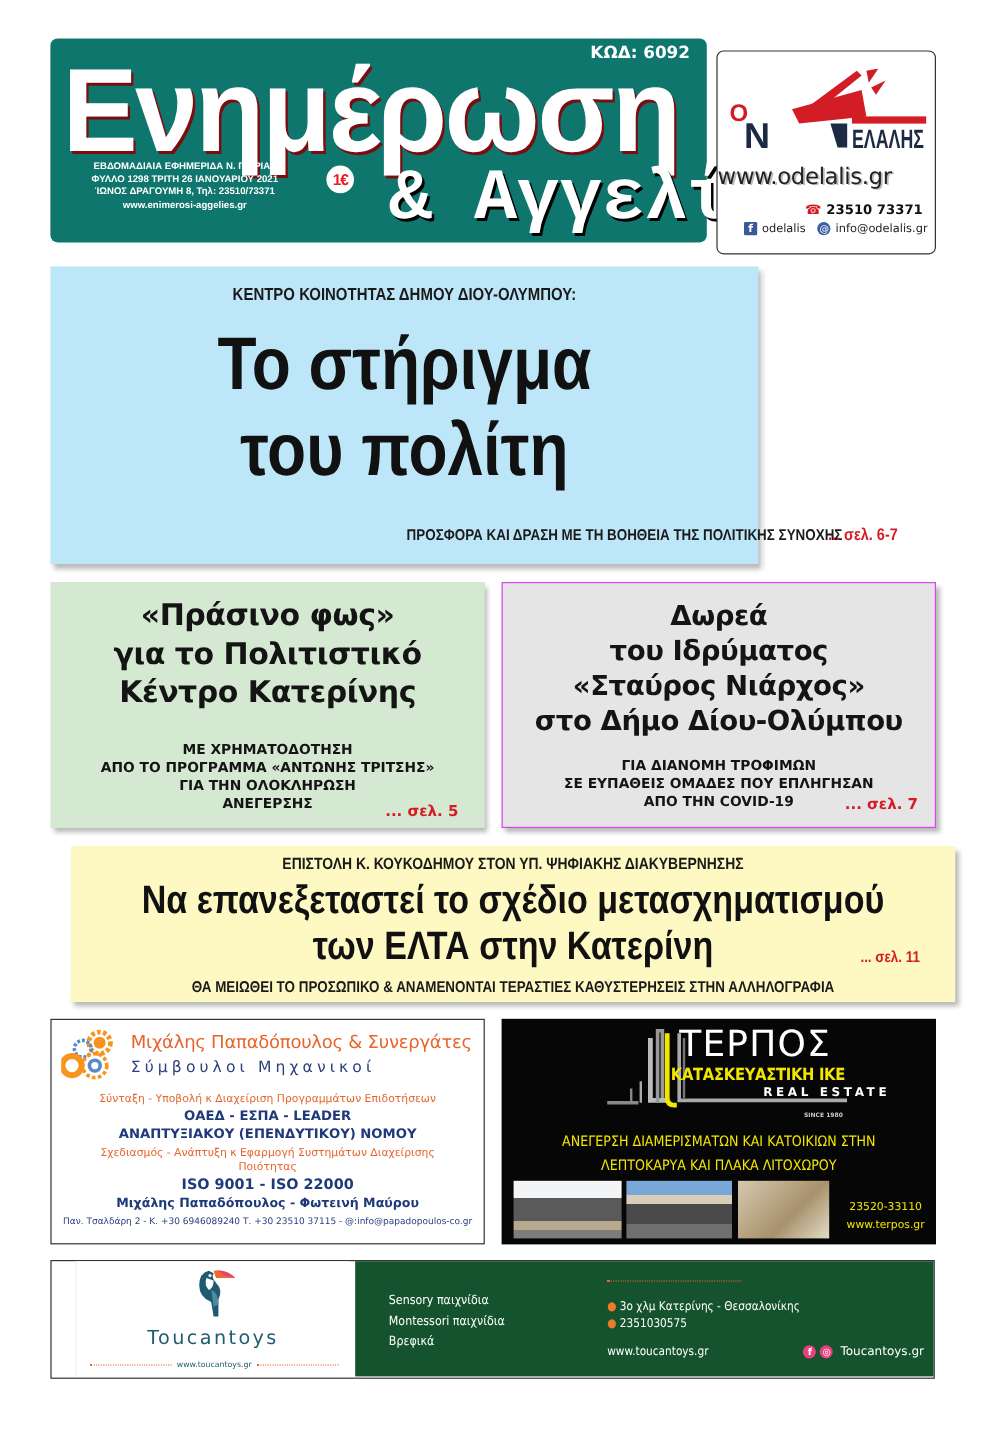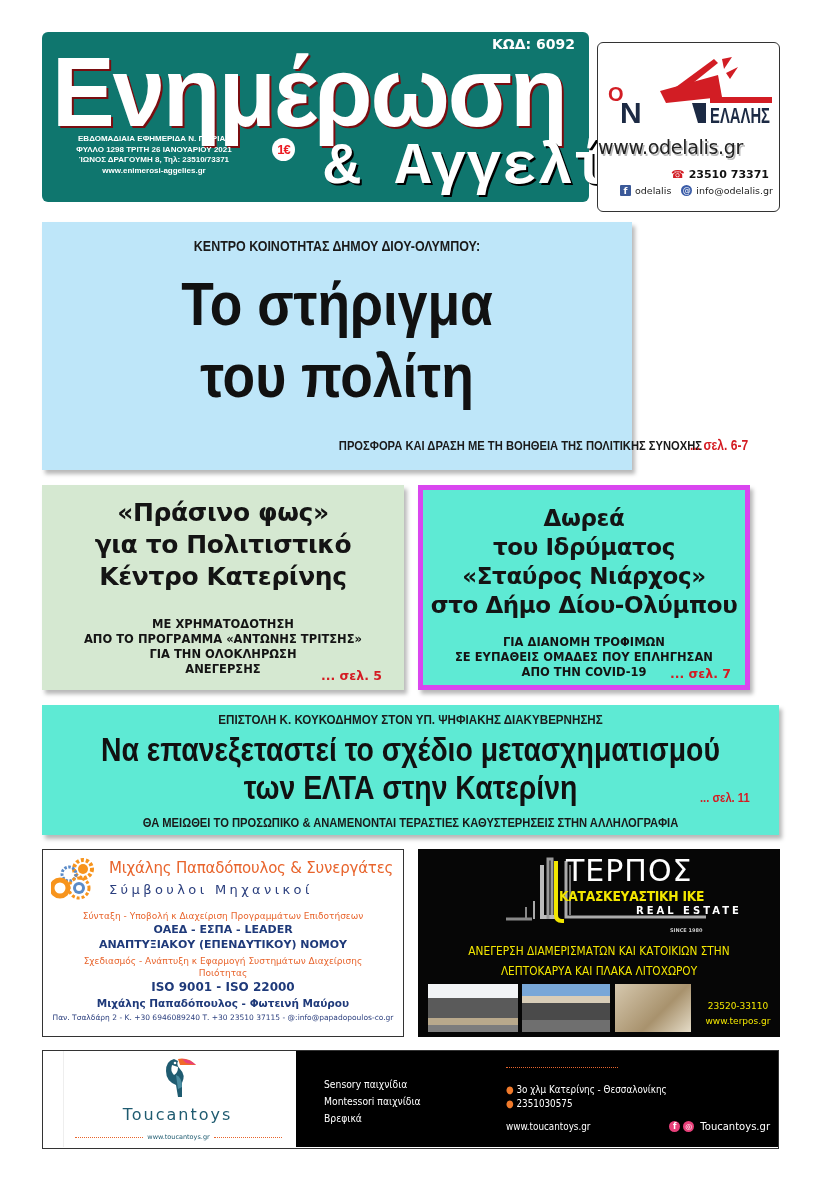--- a/index.html
+++ b/index.html
@@ -90,43 +90,43 @@
   }
   .lead-ref {
     position: absolute; left: 648px; top: 215px; color: #d41c23; font-weight: bold; font-size: 14px;
     transform: scaleX(0.86); transform-origin: left center; white-space: nowrap;
   }
 
   .green {
     left: 42px; top: 485px; width: 362px; height: 205px; background: #d5e8d1;
   }
   .white {
-    left: 418px; top: 485px; width: 332px; height: 205px; background: #5eead4;
-    border: 5px solid #d946ef;
+    left: 418px; top: 485px; width: 362px; height: 205px; background: #e5e5e5;
+    border: 1px solid #d946ef;
   }
   .mid-title {
     position: absolute; left: 0; width: 100%; text-align: center;
     font-family: "DejaVu Sans", sans-serif; font-weight: bold; color: #141414;
   }
   .green .mid-title { top: 12px; font-size: 25px; line-height: 32px; letter-spacing: -0.4px; }
   .white .mid-title { top: 14px; font-size: 23px; line-height: 29px; letter-spacing: -0.4px; }
   .mid-sub {
     position: absolute; left: 0; width: 100%; text-align: center;
     font-family: "DejaVu Sans", sans-serif; font-weight: bold; font-size: 11.5px; line-height: 15px; color: #141414;
   }
   .green .mid-sub { top: 132px; }
   .white .mid-sub { top: 145px; }
   .mid-ref {
     position: absolute; color: #d41c23; font-weight: bold; font-family: "DejaVu Sans", sans-serif; font-size: 12.5px;
   }
   .green .mid-ref { right: 22px; top: 183px; }
   .white .mid-ref { right: 14px; top: 176px; }
 
   .elta {
-    left: 42px; top: 705px; width: 737px; height: 130px; background: #5eead4;
+    left: 59px; top: 705px; width: 737px; height: 130px; background: #fef9c3;
   }
   .elta .kicker { position: absolute; left: 0; width: 100%; top: 7px; text-align: center; font-size: 13.5px; }
   .elta-title {
     position: absolute; left: 0; width: 100%; top: 26px; text-align: center;
     font-size: 33px; line-height: 38px; font-weight: bold; color: #111;
     transform: scaleX(0.86); transform-origin: center; white-space: nowrap;
   }
   .elta-ref {
     position: absolute; left: 658px; top: 85px; color: #d41c23; font-weight: bold; font-size: 13px;
     transform: scaleX(0.86); transform-origin: left center; white-space: nowrap;
@@ -169,21 +169,21 @@
 
   
   .toucan {
     left: 42px; top: 1050px; width: 737px; height: 99px; border: 1.5px solid #333; background: #fff;
   }
   .tc-left { position: absolute; left: 20px; top: 0; width: 228px; height: 96px; background: #fff; border-left: 1px solid #eee; }
   .tc-bird { position: absolute; left: 96px; top: 4px; width: 40px; height: 44px; }
   .tc-name { position: absolute; left: 0; width: 100%; top: 54px; text-align: center; color: #1f5b70; font-size: 16px; letter-spacing: 2px; font-family: "DejaVu Sans", sans-serif; }
   .tc-web { position: absolute; left: 6px; right: 4px; top: 82px; text-align: center; color: #1f5b70; font-size: 6.5px; font-family: "DejaVu Sans", sans-serif; }
   .tc-web::before, .tc-web::after { content: ""; display: inline-block; width: 68px; border-top: 1px dotted #e8642c; vertical-align: middle; margin: 0 4px; }
-  .tc-right { position: absolute; left: 253px; top: 0; right: 0; height: 96px; background: #000000; color: #fff; font-family: "DejaVu Sans", sans-serif; }
+  .tc-right { position: absolute; left: 253px; top: 0; right: 0; height: 96px; background: #14532d; color: #fff; font-family: "DejaVu Sans", sans-serif; }
   .tc-cats { position: absolute; left: 28px; top: 25px; font-size: 10.5px; line-height: 17px; transform: scaleX(0.88); transform-origin: left; }
   .tc-dots { position: absolute; left: 210px; top: 16px; width: 112px; border-top: 1.5px dotted #e8642c; }
   .tc-addr { position: absolute; left: 210px; top: 32px; font-size: 10px; line-height: 14px; transform: scaleX(0.88); transform-origin: left; white-space: nowrap; }
   .tc-addr .pin, .tc-addr .ph { color: #f07a2b; }
   .tc-site { position: absolute; left: 210px; top: 70px; font-size: 10px; transform: scaleX(0.88); transform-origin: left; }
   .tc-social { position: absolute; right: 8px; top: 70px; font-size: 10px; display: flex; gap: 3px; align-items: center; }
   .tc-social .s { width: 11px; height: 11px; border-radius: 50%; background: #e8407a; color: #fff; font-size: 8px; line-height: 11px; text-align: center; font-weight: bold; }
 </style>
 </head>
 <body>

